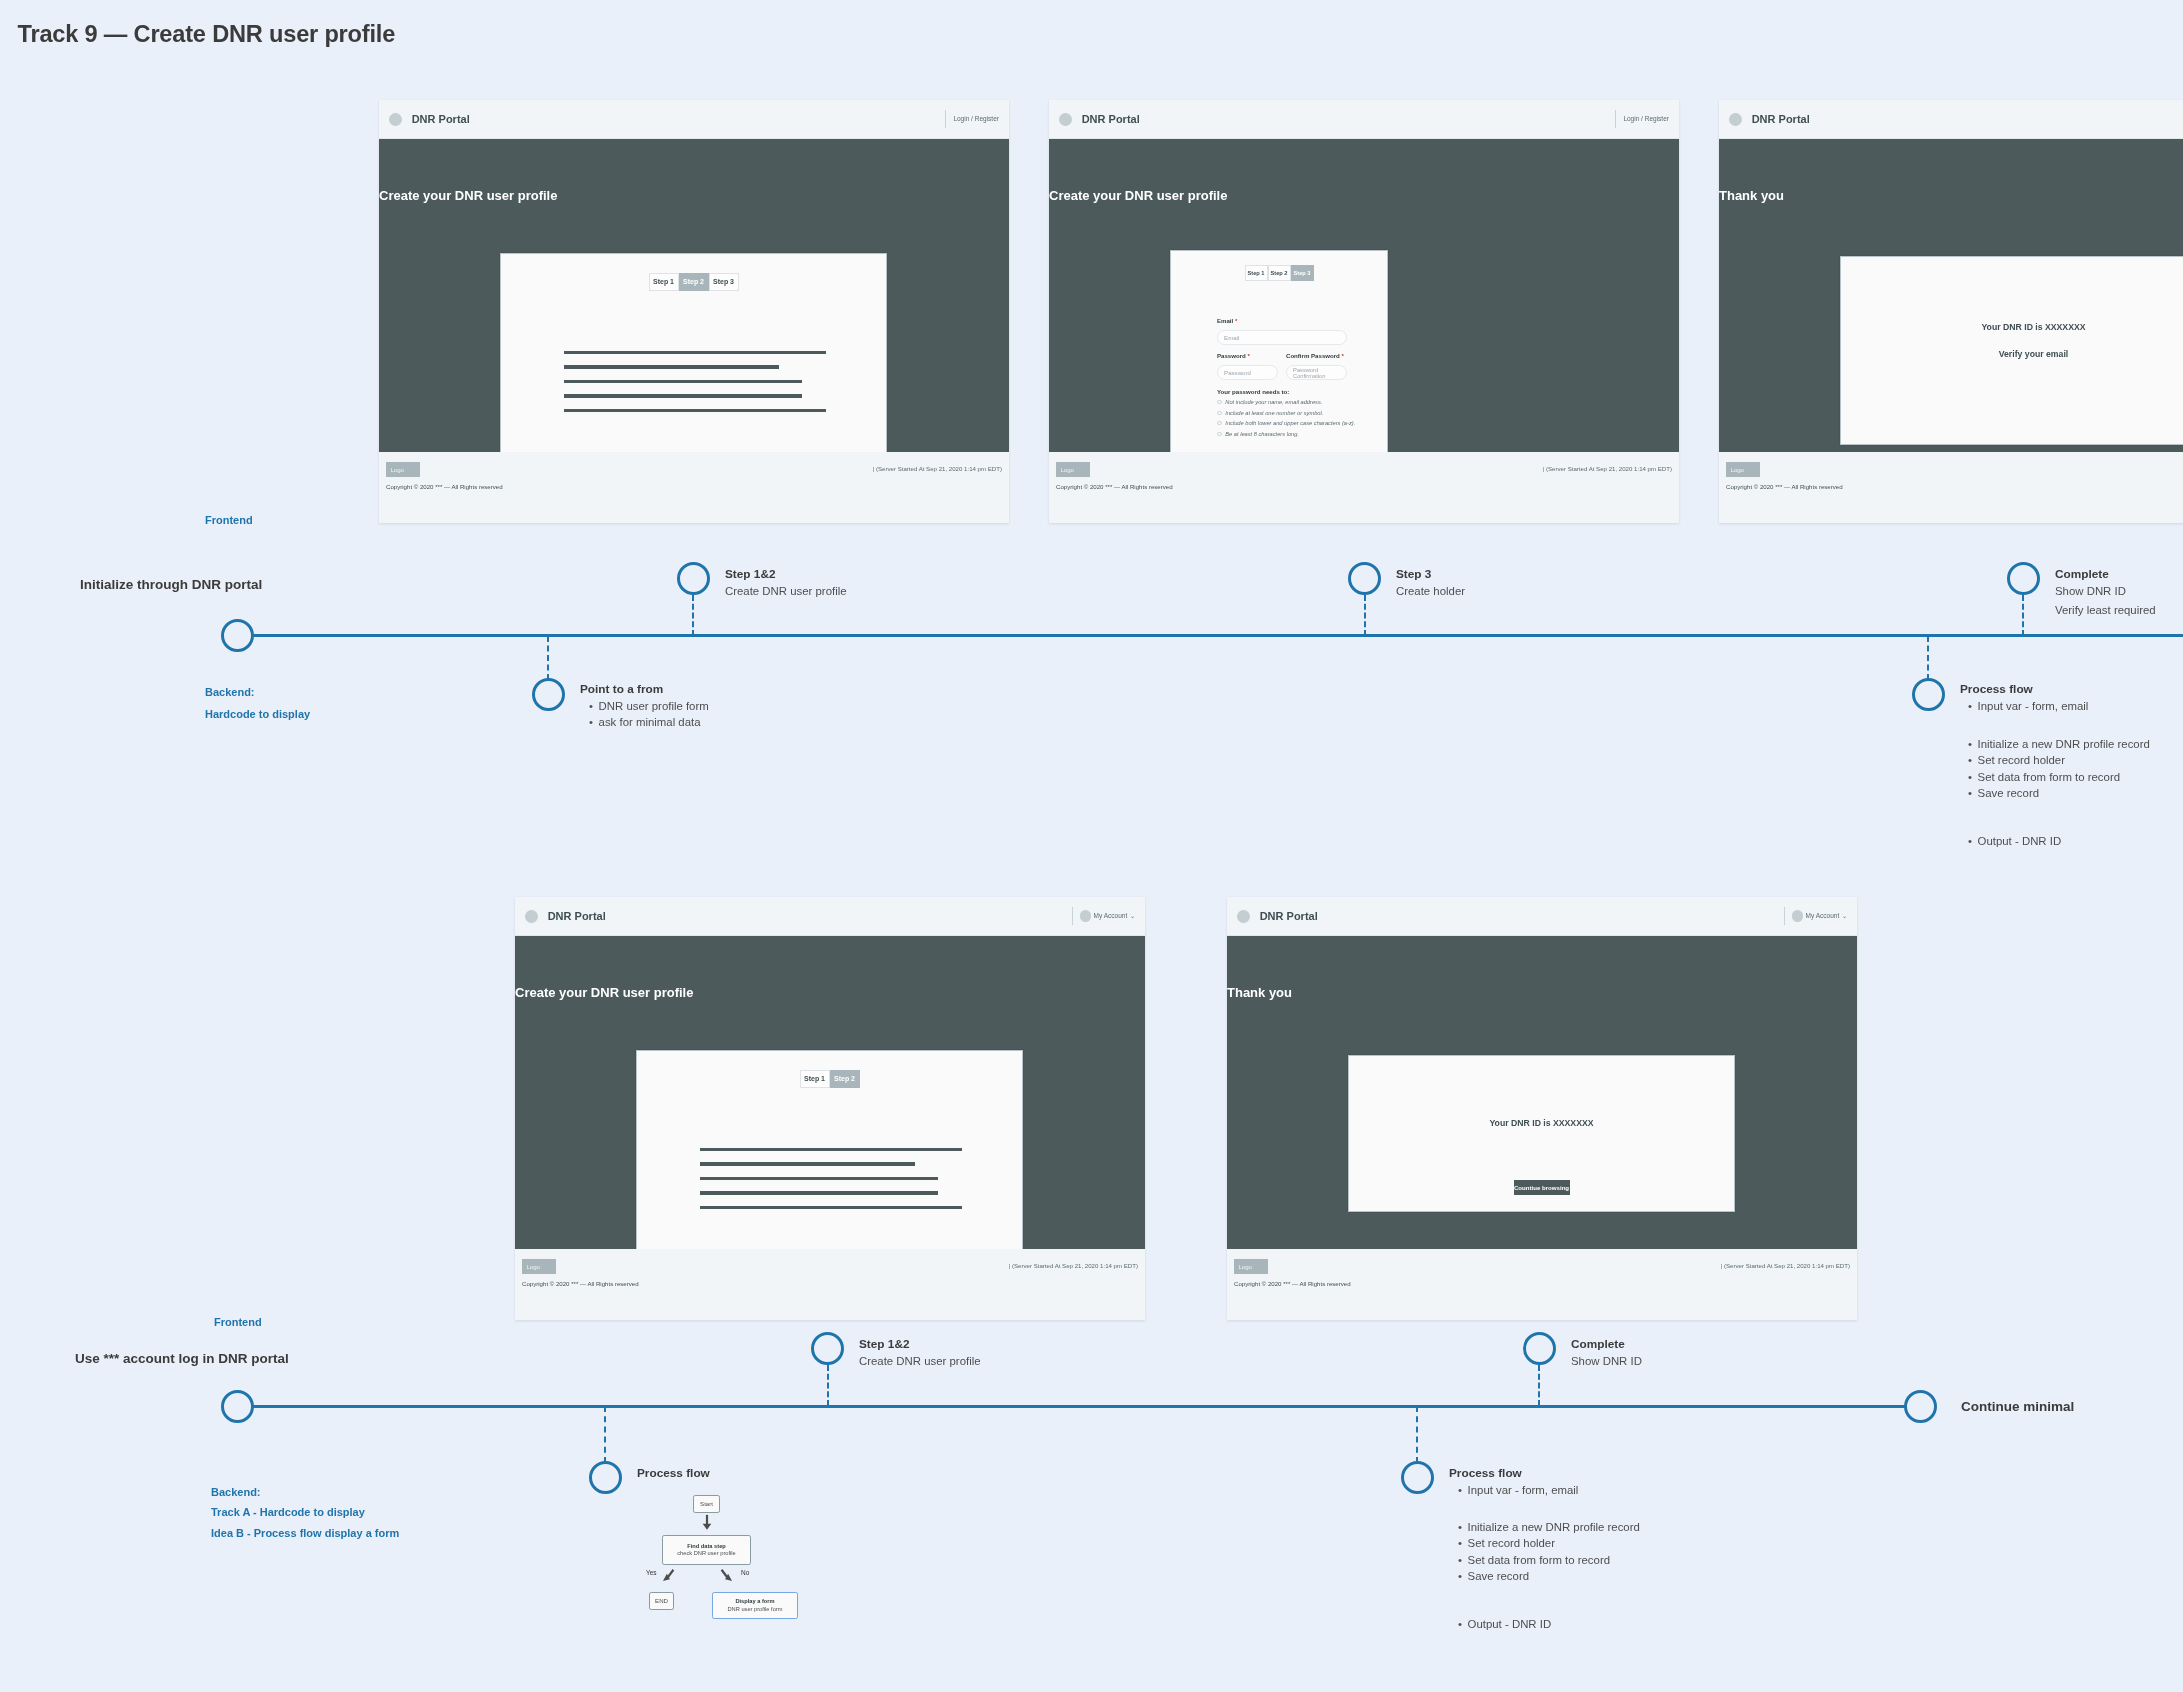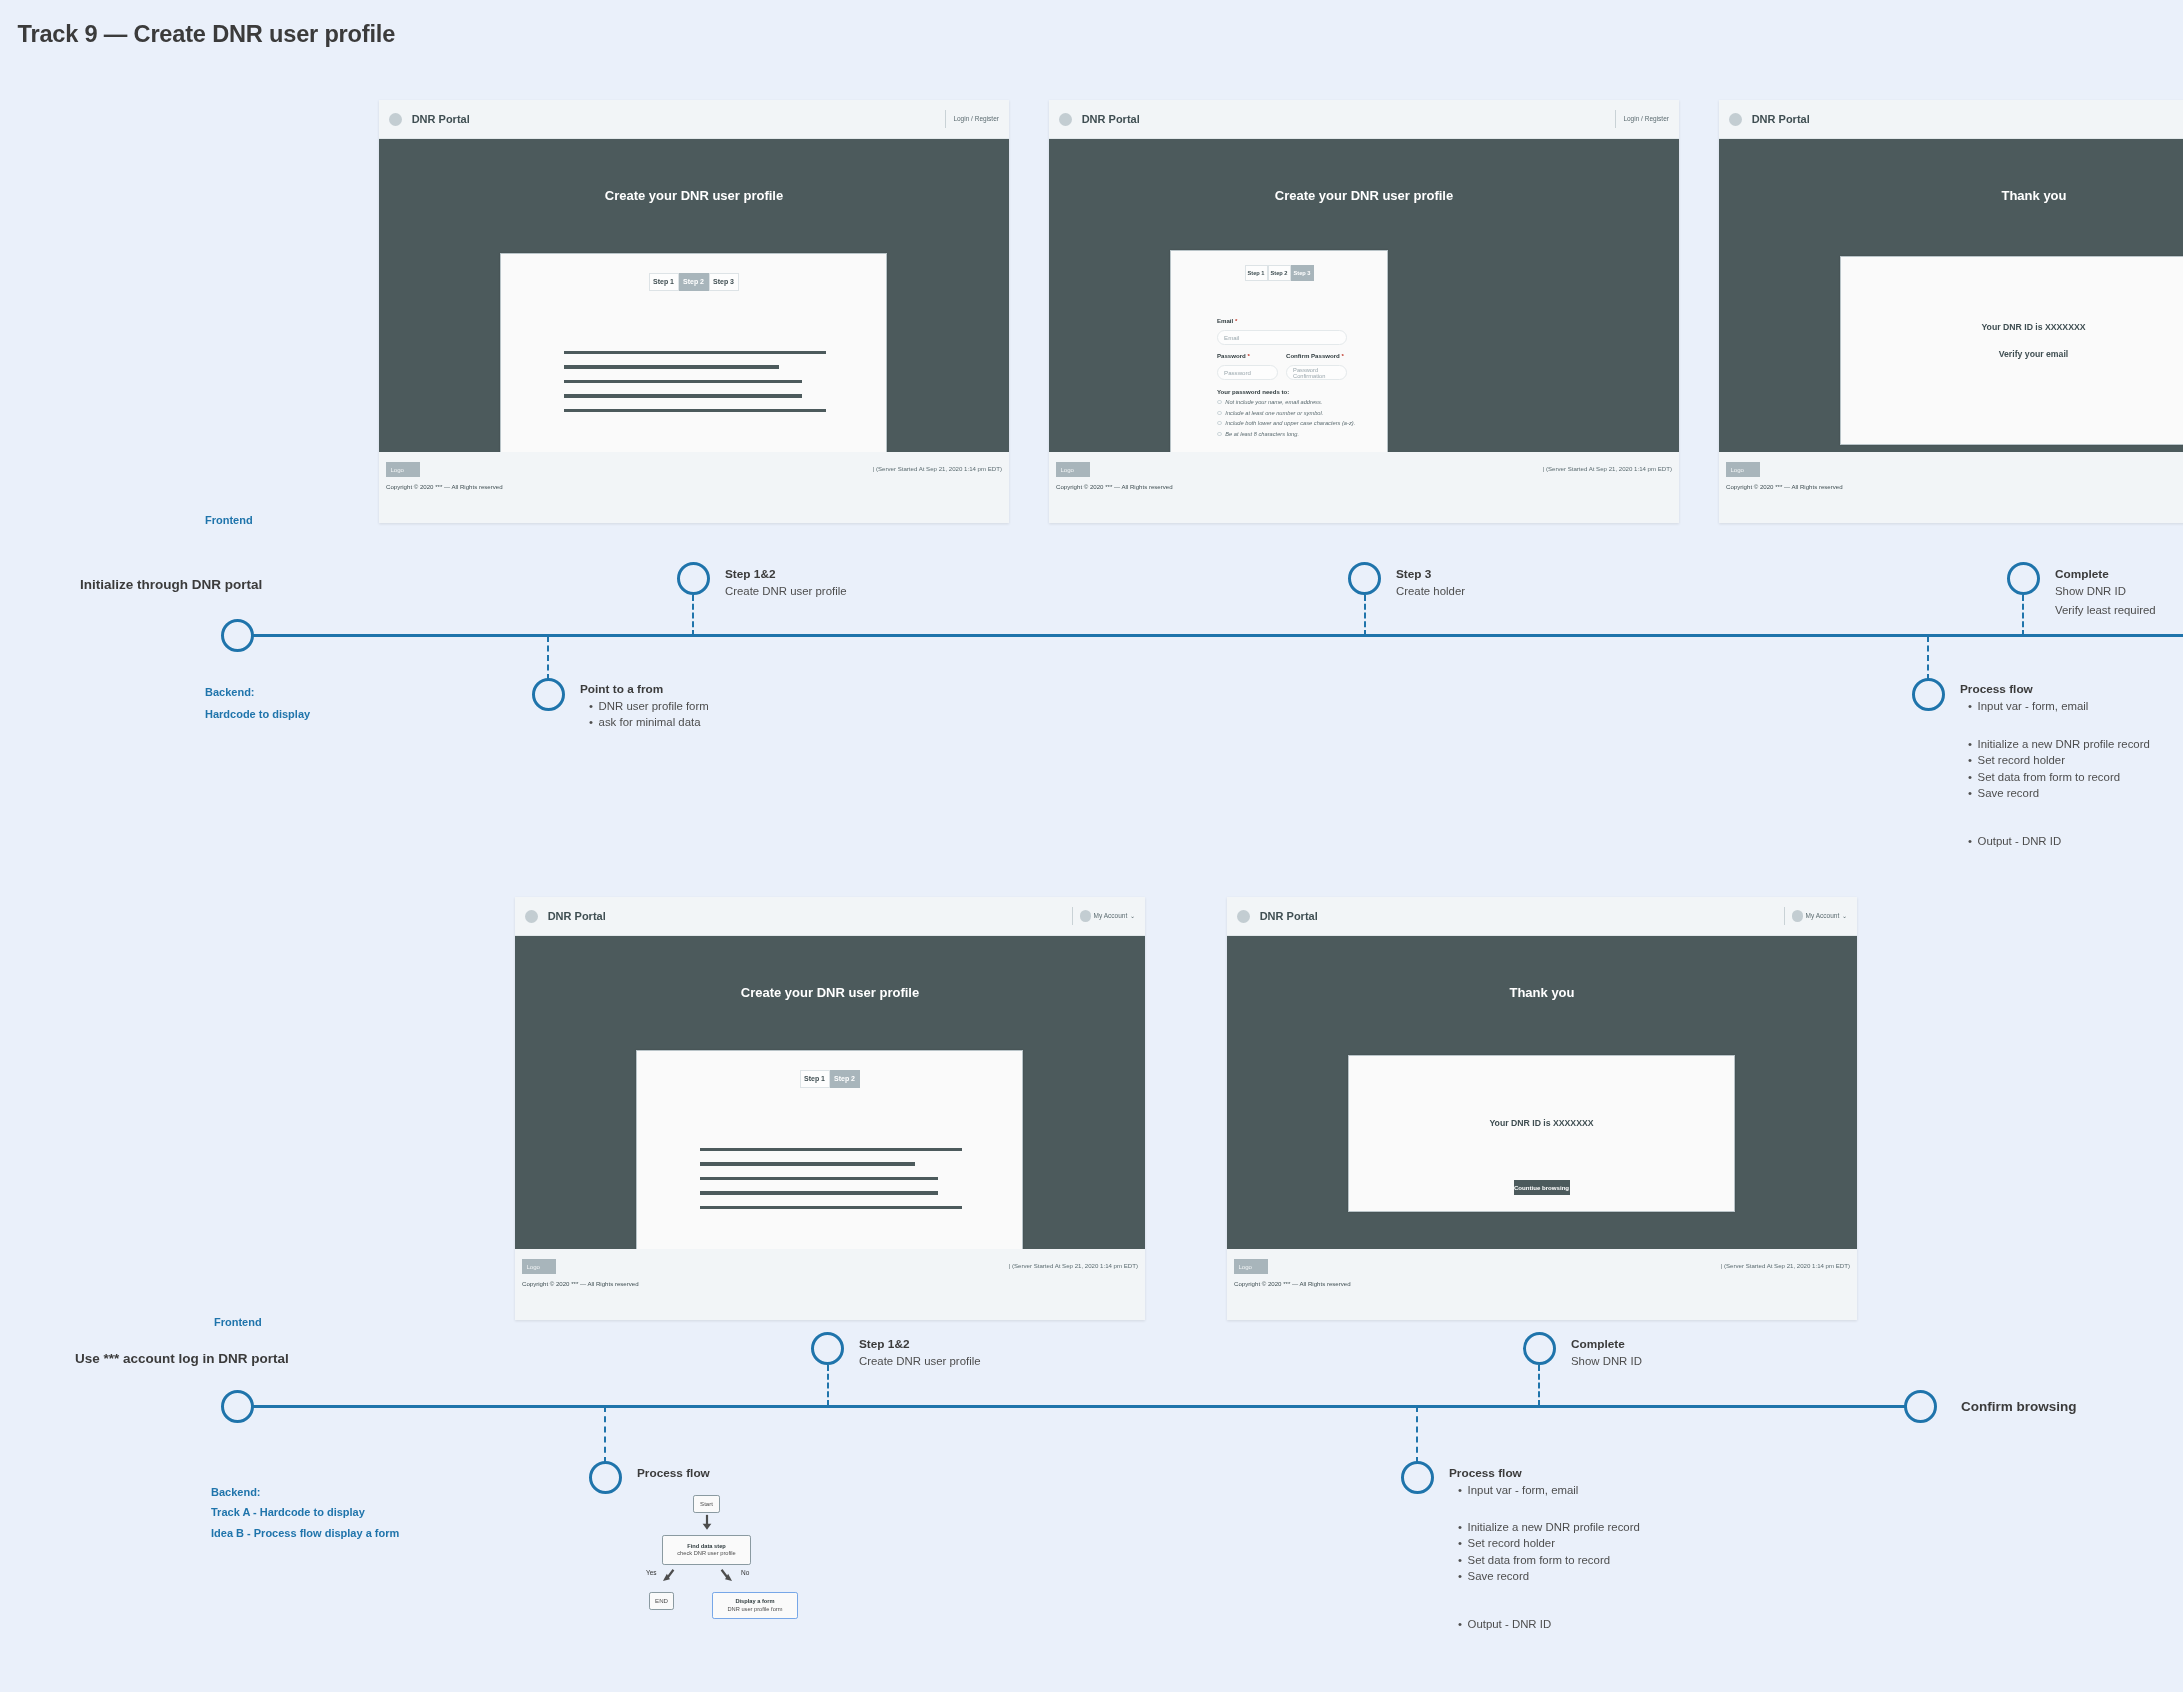--- a/index.html
+++ b/index.html
@@ -27,21 +27,21 @@
   }
   .mk-avatar { width: 2.0%; padding-bottom: 2.0%; min-width: 4.4px;
     border-radius: 50%; background: #c3cdd2; flex: none; }
   .mk-brand { margin-left: 1.5%; font-weight: bold; color: #3f4e52; white-space: nowrap; }
   .mk-top-right { margin-left: auto; display: flex; align-items: center; color: #5b6b70; white-space: nowrap; }
   .mk-divider { width: 0.4px; height: 46%; background: #c9d2d6; margin-right: 8%; flex:none; }
   .mk-acct-avatar { width: 7px; height: 7px; border-radius: 50%; background: #c3cdd2; margin-right: 2.6px; flex:none; }
   .mk-caret { margin-left: 3.1px; font-size: 0.85em; }
 
   .mk-body { position: relative; background: #4c5a5c; height: 74%; }
-  .mk-h1 { position: absolute; left: 0; right: 0; text-align: center; color: #fff; font-weight: bold; white-space: nowrap; }
+  .mk-h1 { position: absolute; left: 0; right: 0; color: #fff; font-weight: bold; white-space: nowrap; }
 
   .mk-card {
     position: absolute; background: #fafafa;
     border: 0.4px solid #b9c4c8; box-shadow: 0 0.4px 1.7px rgba(0,0,0,.18);
   }
 
   .steps { display: flex; justify-content: center; }
   .step {
     border: 0.4px solid #dde3e6; background: #fdfdfd; color: #3f4e52;
     display: flex; align-items: center; justify-content: center;
@@ -363,21 +363,21 @@
   <div class="tl-node" style="left:811px; top:1332px; width:33px; height:33px;"></div>
   <div class="tl-title" style="left:859px; top:1337px;">Step 1&amp;2</div>
   <div class="tl-sub" style="left:859px; top:1355px;">Create DNR user profile</div>
 
   <div class="tl-dash" style="left:1538px; top:1365px; height:41px;"></div>
   <div class="tl-node" style="left:1523px; top:1332px; width:33px; height:33px;"></div>
   <div class="tl-title" style="left:1571px; top:1337px;">Complete</div>
   <div class="tl-sub" style="left:1571px; top:1355px;">Show DNR ID</div>
 
   <div class="tl-node" style="left:1904px; top:1390px; width:33px; height:33px;"></div>
-  <div class="tl-head" style="left:1961px; top:1399px;">Confirm browsing</div>
+  <div class="tl-head" style="left:1961px; top:1399px;">Continue minimal</div>
 
   <div class="tl-dash" style="left:604px; top:1406px; height:57px;"></div>
   <div class="tl-node" style="left:589px; top:1461px; width:33px; height:33px;"></div>
   <div class="tl-title" style="left:637px; top:1466px;">Process flow</div>
 
   <div class="fc-box" style="left:693px; top:1495px; width:27px; height:18.3px;">
     <span style="font-size:6.1px;">Start</span>
   </div>
   <svg class="fc-arrow" style="left:700px; top:1514px;" width="14" height="17.5" viewBox="0 0 32 40">
     <path d="M16 2 L16 26" stroke="#4d4d4d" stroke-width="5" fill="none"></path>

